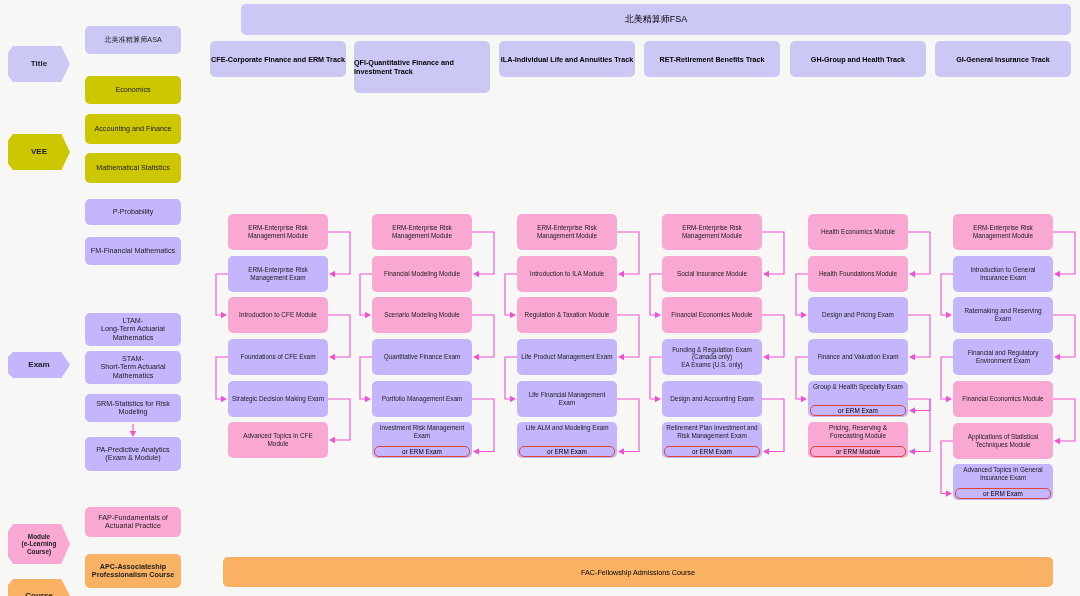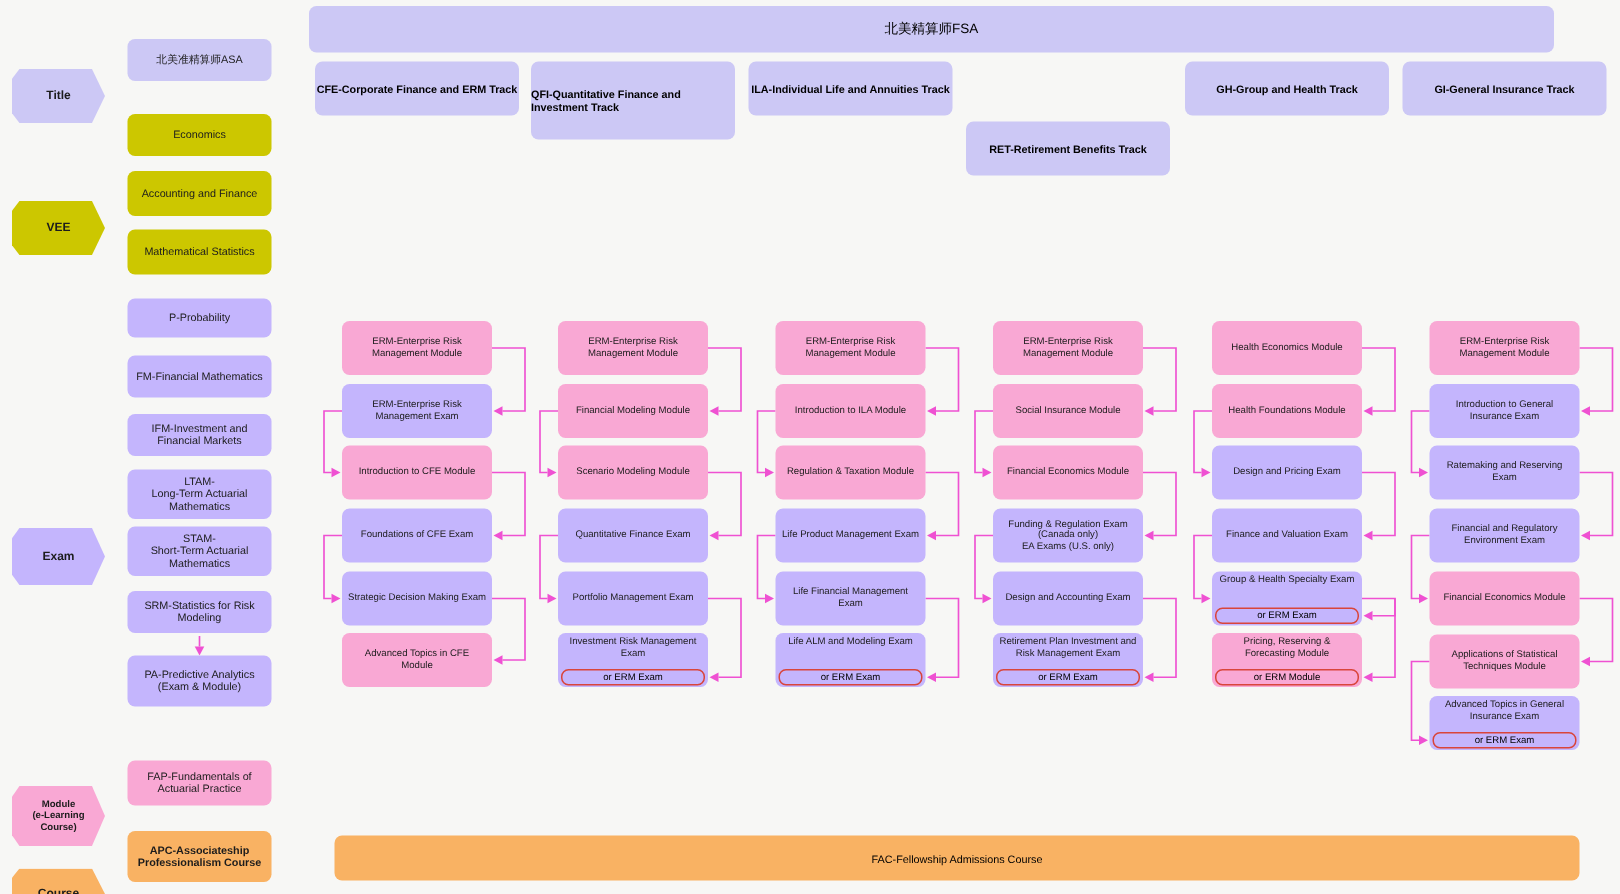--- a/index.html
+++ b/index.html
@@ -150,21 +150,21 @@
     </svg>
 
   <div class="hex n-purple fs8" style="left:8px;top:22px;width:62px;height:36px;">
     <span>Title</span>
   </div>
 
   <div class="hex n-olive fs8" style="left:8px;top:110px;width:62px;height:36px;">
     <span>VEE</span>
   </div>
 
-  <div class="hex n-pink fs8" style="left:8px;top:328px;width:62px;height:38px;">
+  <div class="hex n-pink fs8" style="left:8px;top:328px;width:62px;height:26px;">
     <span>Exam</span>
   </div>
 
   <div class="hex n-cyan fs6" style="left:8px;top:500px;width:62px;height:40px;">
     <span class="ml">Module<br>(e-Learning Course)</span>
   </div>
 
   <div class="hex n-orange fs8" style="left:8px;top:555px;width:62px;height:34px;">
     <span>Course</span>
   </div>
@@ -182,58 +182,55 @@
   <div class="node n-olive fs7" style="left:85px;top:153px;width:96px;height:30px;">
     <span class="ml">Mathematical Statistics</span>
   </div>
 
   <div class="node n-pink fs7" style="left:85px;top:199px;width:96px;height:26px;">
     <span class="ml">P-Probability</span>
   </div>
   <div class="node n-pink fs7" style="left:85px;top:237px;width:96px;height:28px;">
     <span class="ml">FM-Financial Mathematics</span>
   </div>
-  <div class="node n-pink fs7" style="left:85px;top:276px;width:96px;height:28px;">
-    <span class="ml">IFM-Investment and Financial Markets</span>
-  </div>
   <div class="node n-pink fs7" style="left:85px;top:313px;width:96px;height:33px;">
     <span class="ml">LTAM-<br>Long-Term Actuarial Mathematics</span>
   </div>
   <div class="node n-pink fs7" style="left:85px;top:351px;width:96px;height:33px;">
     <span class="ml">STAM-<br>Short-Term Actuarial Mathematics</span>
   </div>
   <div class="node n-pink fs7" style="left:85px;top:394px;width:96px;height:28px;">
     <span class="ml">SRM-Statistics for Risk Modeling</span>
   </div>
   <div class="node n-pink fs7" style="left:85px;top:437px;width:96px;height:34px;">
     <span class="ml">PA-Predictive Analytics (Exam &amp; Module)</span>
   </div>
 
   <div class="node n-cyan fs7" style="left:85px;top:507px;width:96px;height:30px;">
     <span class="ml">FAP-Fundamentals of Actuarial Practice</span>
   </div>
   <div class="node n-orange fs7" style="left:85px;top:554px;width:96px;height:34px;font-weight:bold;">
     <span class="ml">APC-Associateship Professionalism Course</span>
   </div>
 
-  <div class="banner n-purple fs9" style="left:206px;top:4px;width:830px;height:31px;">
+  <div class="banner n-purple fs9" style="left:241px;top:4px;width:830px;height:31px;">
     <span>北美精算师FSA</span>
   </div>
 
   <div id="track-headers">
       <div class="banner n-purple fs7" style="left: 210px; top: 41px; width: 136px; height: 36px; font-weight: bold;">
         <span>CFE-Corporate Finance and ERM Track</span>
       </div>
       <div class="banner n-purple fs7" style="left: 354px; top: 41px; width: 136px; height: 52px; font-weight: bold;">
         <span>QFI-Quantitative Finance and Investment Track</span>
       </div>
       <div class="banner n-purple fs7" style="left: 499px; top: 41px; width: 136px; height: 36px; font-weight: bold;">
         <span>ILA-Individual Life and Annuities Track</span>
       </div>
-      <div class="banner n-purple fs7" style="left: 644px; top: 41px; width: 136px; height: 36px; font-weight: bold; margin-top: 40px;">
+      <div class="banner n-purple fs7" style="left: 644px; top: 41px; width: 136px; height: 36px; font-weight: bold;">
         <span>RET-Retirement Benefits Track</span>
       </div>
       <div class="banner n-purple fs7" style="left: 790px; top: 41px; width: 136px; height: 36px; font-weight: bold;">
         <span>GH-Group and Health Track</span>
       </div>
       <div class="banner n-purple fs7" style="left: 935px; top: 41px; width: 136px; height: 36px; font-weight: bold;">
         <span>GI-General Insurance Track</span>
       </div>
     </div>
 

